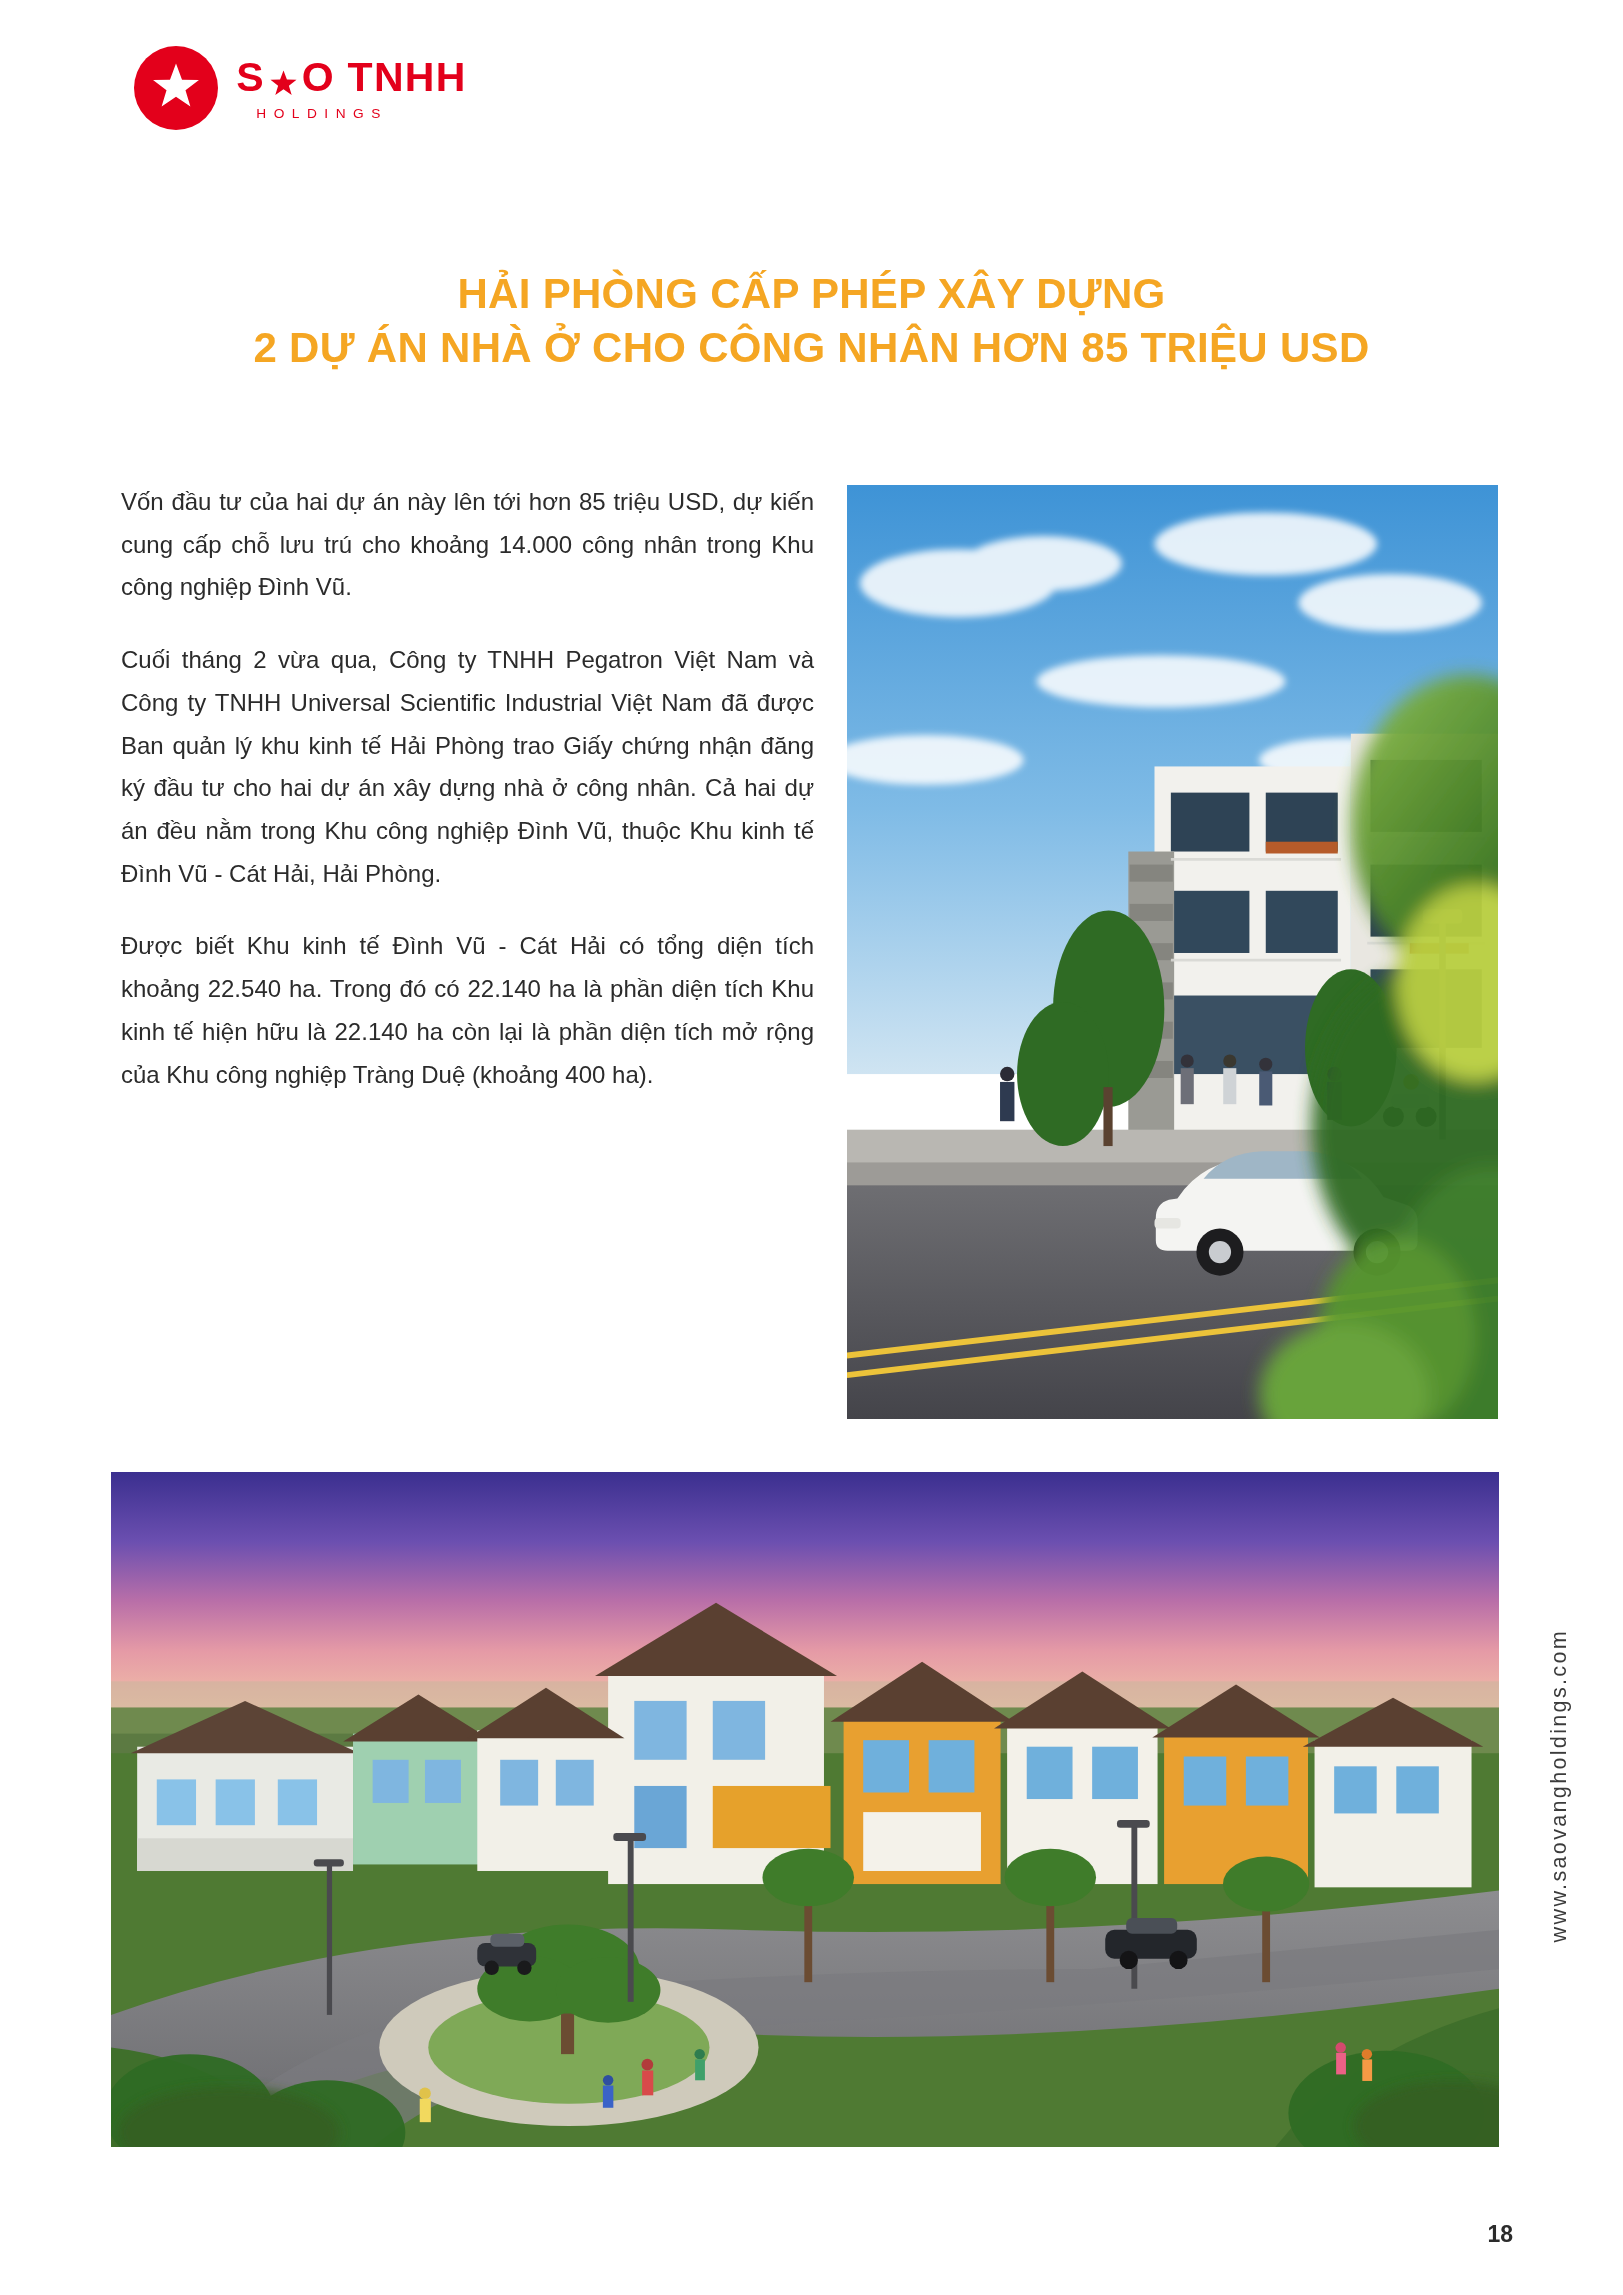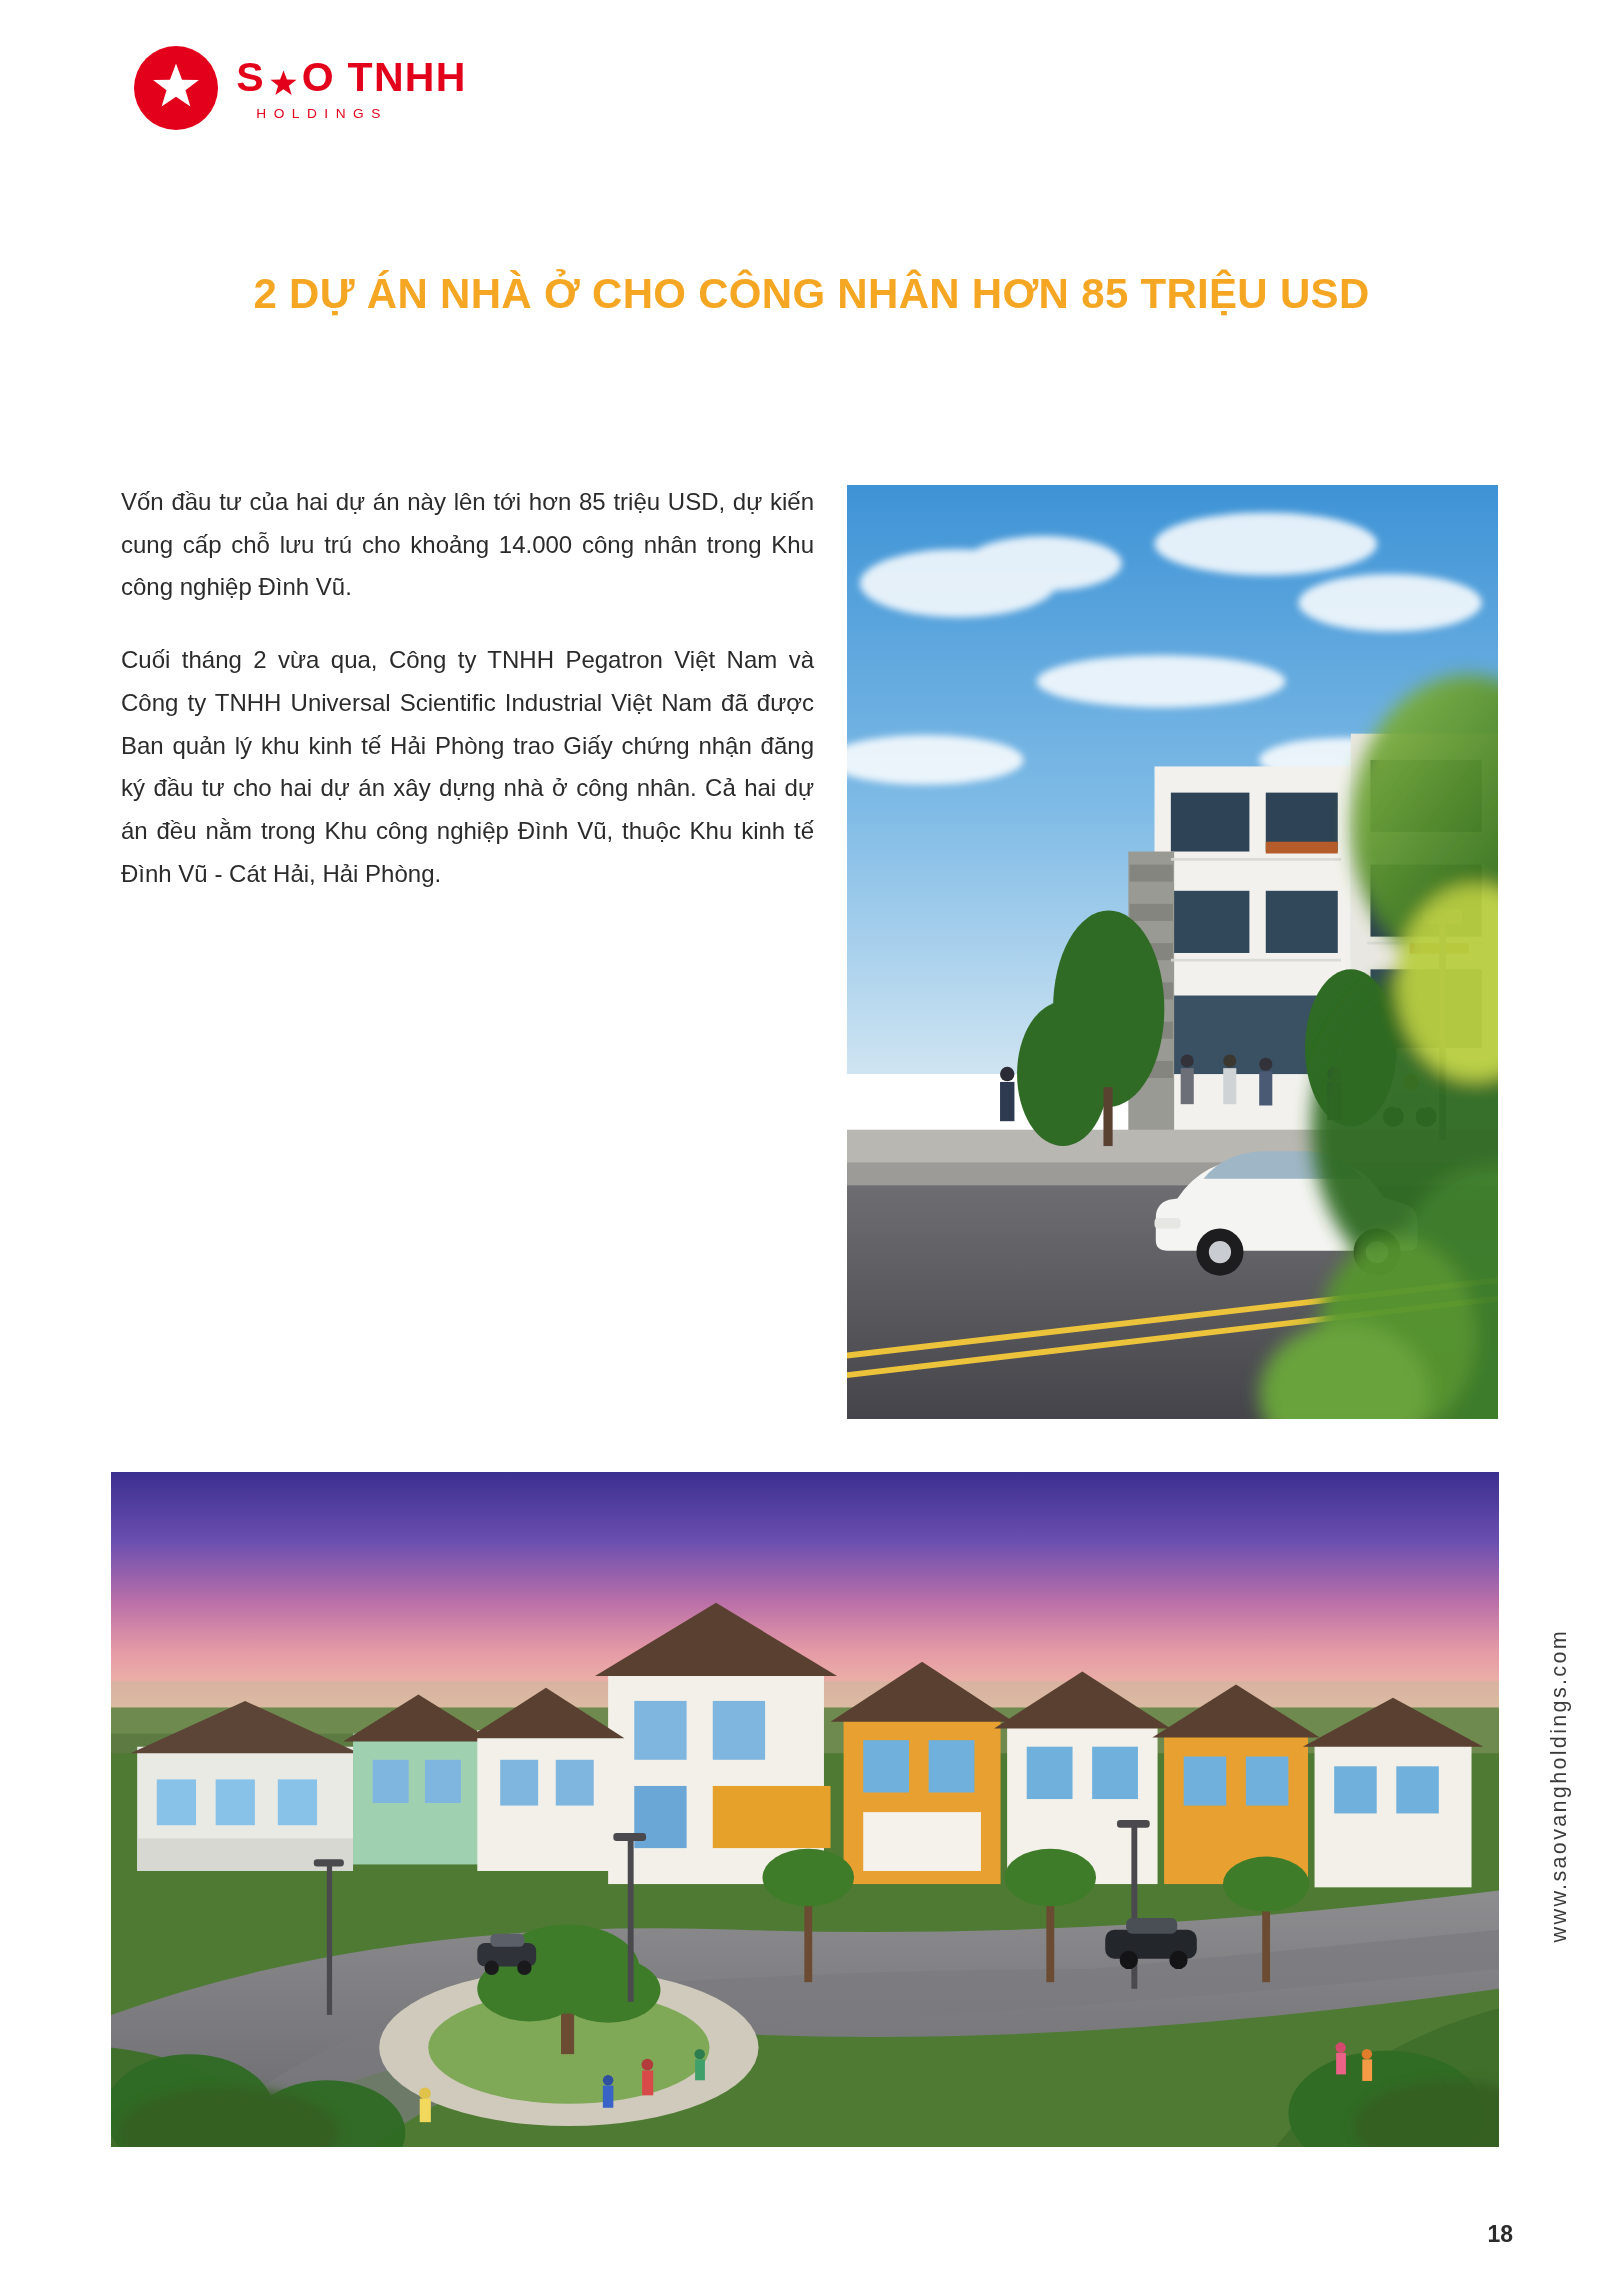--- a/index.html
+++ b/index.html
@@ -166,26 +166,28 @@
           <path fill="currentColor" d="M50 4 L61.8 35.6 L95 36.3 L68.6 56.4 L78.2 88.2 L50 69.2 L21.8 88.2 L31.4 56.4 L5 36.3 L38.2 35.6 Z"></path>
         </svg>
       </span>
       <span>O TNHH</span>
     </div>
     <div class="logo-sub">HOLDINGS</div>
   </div>
 </div>
 
 <h1 class="title">
+  <span class="line">HẢI PHÒNG CẤP PHÉP XÂY DỰNG</span>
   <span class="line">2 DỰ ÁN NHÀ Ở CHO CÔNG NHÂN HƠN 85 TRIỆU USD</span>
 </h1>
 
 <div class="article-text">
   <p>Vốn đầu tư của hai dự án này lên tới hơn 85 triệu USD, dự kiến cung cấp chỗ lưu trú cho khoảng 14.000 công nhân trong Khu công nghiệp Đình Vũ.</p>
   <p>Cuối tháng 2 vừa qua, Công ty TNHH Pegatron Việt Nam và Công ty TNHH Universal Scientific Industrial Việt Nam đã được Ban quản lý khu kinh tế Hải Phòng trao Giấy chứng nhận đăng ký đầu tư cho hai dự án xây dựng nhà ở công nhân. Cả hai dự án đều nằm trong Khu công nghiệp Đình Vũ, thuộc Khu kinh tế Đình Vũ - Cát Hải, Hải Phòng.</p>
+  <p>Được biết Khu kinh tế Đình Vũ - Cát Hải có tổng diện tích khoảng 22.540 ha. Trong đó có 22.140 ha là phần diện tích Khu kinh tế hiện hữu là 22.140 ha còn lại là phần diện tích mở rộng của Khu công nghiệp Tràng Duệ (khoảng 400 ha).</p>
 </div>
 
 <div class="photo-top">
   <svg viewBox="0 0 995 1427" preserveAspectRatio="xMidYMid slice" aria-hidden="true">
     <defs>
       <linearGradient id="skyTop" x1="0" y1="0" x2="0" y2="1">
         <linearGradient></linearGradient>
         <stop offset="0%" stop-color="#3e93d6"></stop>
         <stop offset="55%" stop-color="#7fbbe6"></stop>
         <stop offset="100%" stop-color="#cfe4f2"></stop>

